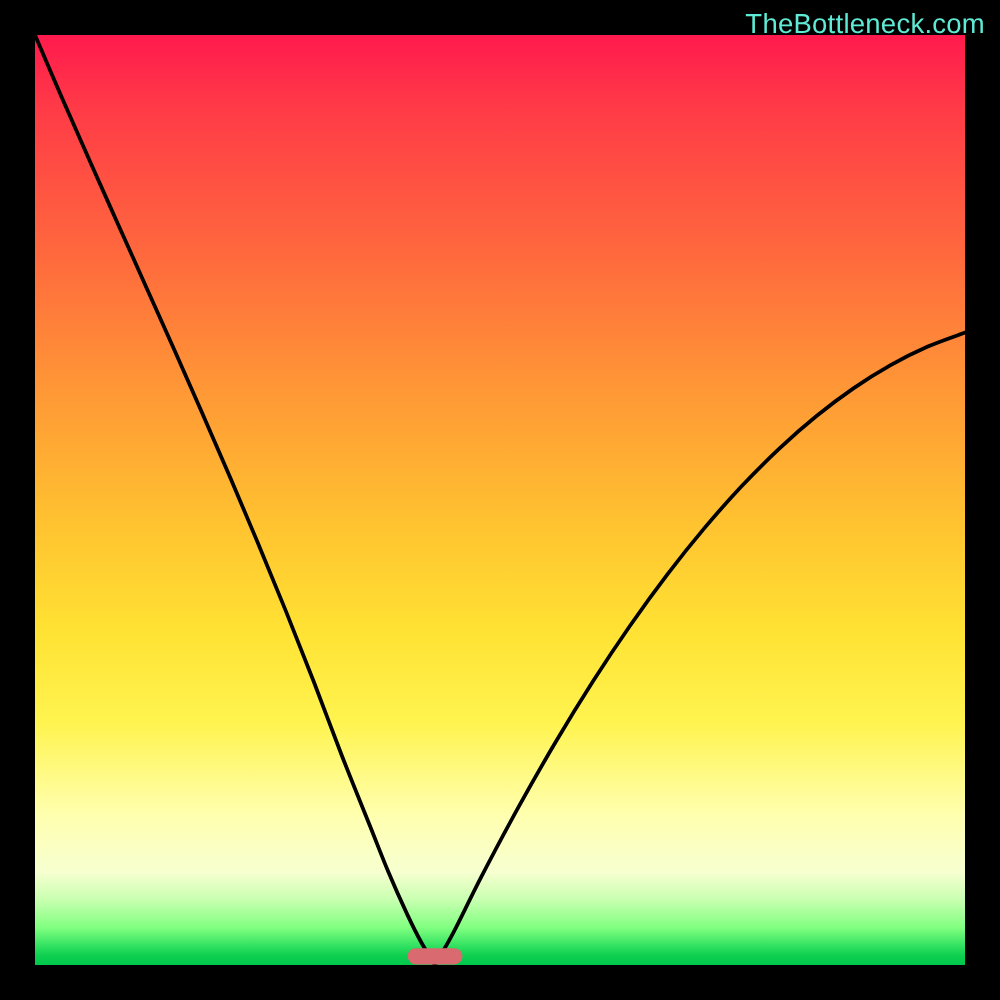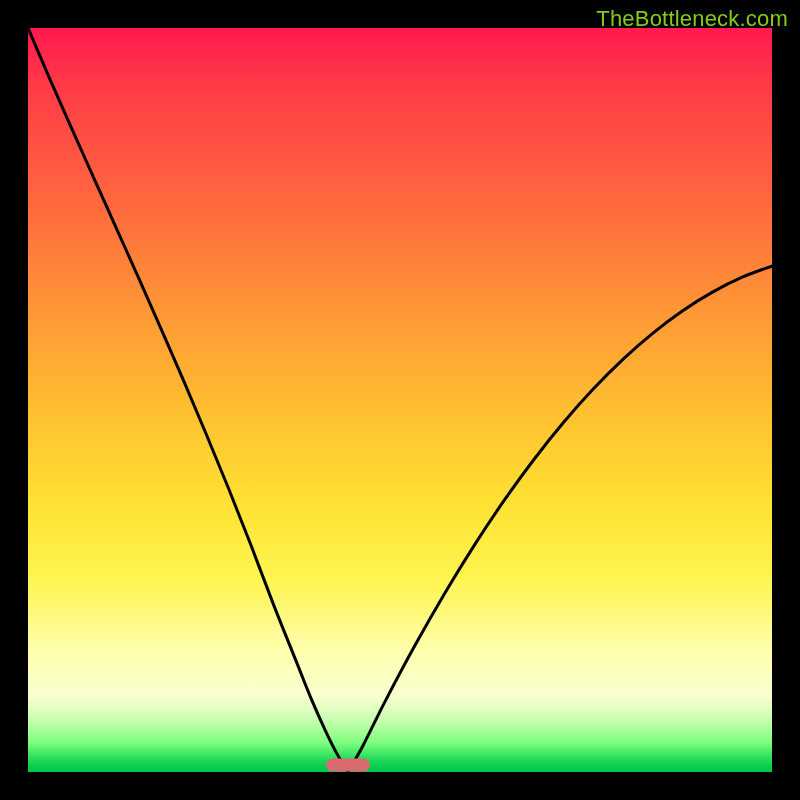--- a/index.html
+++ b/index.html
@@ -56,21 +56,21 @@
     background: #d96b70;
     border-radius: 999px;
     width: 44px;
     height: 13px;
     transform: translate(-50%, -50%);
   }
   .watermark {
     position: absolute;
     top: 6px;
     right: 12px;
-    color: #84cc16;
+    color: #5eead4;
     font-size: 22px;
     letter-spacing: 0.2px;
     font-weight: 400;
   }
 </style>
 </head>
 <body>
 
 <div class="frame">
   <div class="plot-area">

